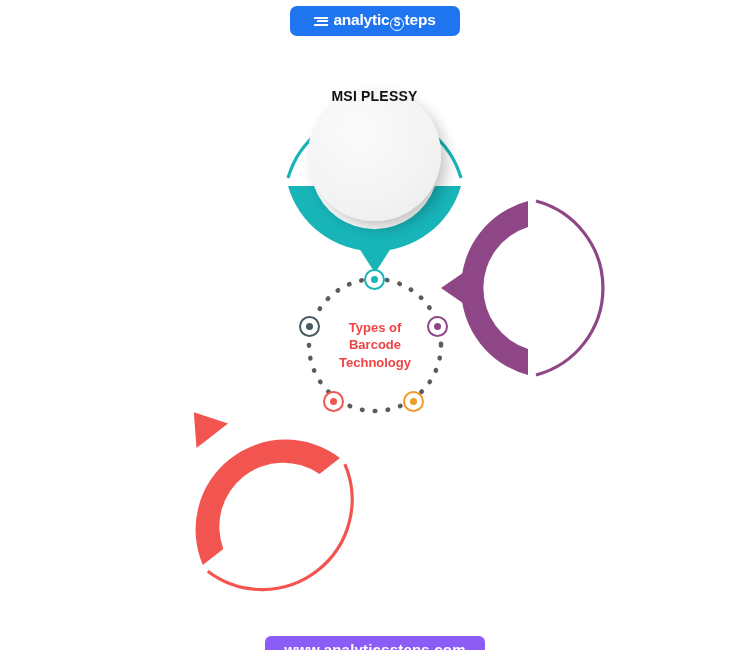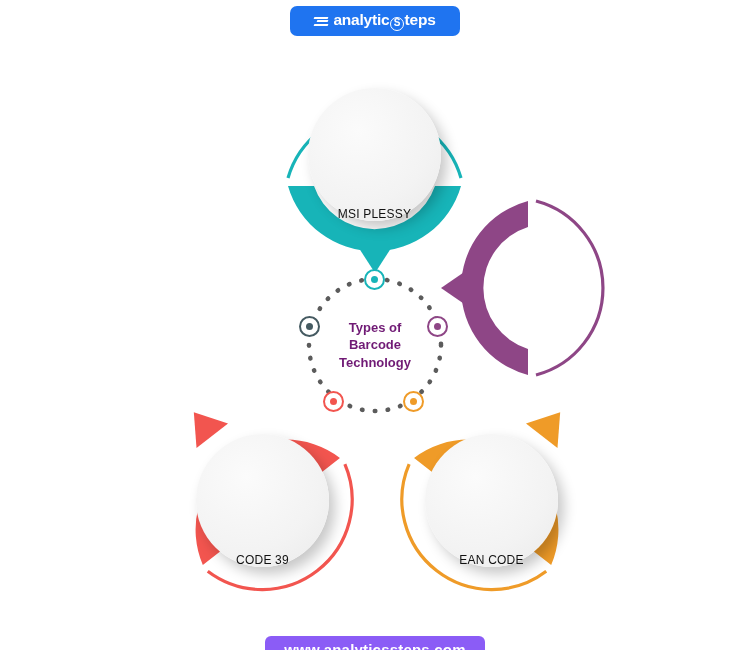--- a/index.html
+++ b/index.html
@@ -49,32 +49,32 @@
     background:#8b5cf6;border-radius:6px;font-size:15px;
   }
 
   
   .node{position:absolute;}
   .node svg{position:absolute;left:0;top:0;overflow:visible;}
   .node .disc{
     position:absolute;border-radius:50%;
     background:radial-gradient(circle at 38% 32%,#fbfbfb 0%,#f3f3f3 60%,#eaeaea 100%);
     box-shadow:6px 7px 13px rgba(0,0,0,.22);
-    display:flex;align-items:flex-end;justify-content:center;
-    color:#111111;font-weight:normal;text-align:center;
-    font-size:12px;letter-spacing:.2px;
+    display:flex;align-items:flex-start;justify-content:center;
+    color:#111111;font-weight:bold;text-align:center;
+    font-size:14px;letter-spacing:.2px;
   }
 
   
   #center-hub{position:absolute;left:303px;top:261px;width:144px;height:144px;}
   #center-hub .dotring{position:absolute;left:0;top:0;}
   #hub-label{
     position:absolute;left:0;top:0;width:144px;height:144px;
     display:flex;flex-direction:column;align-items:center;justify-content:center;
-    font-size:13px;font-weight:bold;color:#701a75;line-height:1.33;text-align:center;
+    font-size:13px;font-weight:bold;color:#ef4444;line-height:1.33;text-align:center;
   }
   
   .cdot{position:absolute;border-radius:50%;background:#fff;}
   .cdot::after{
     content:"";position:absolute;left:50%;top:50%;
     width:7px;height:7px;margin:-3.5px 0 0 -3.5px;border-radius:50%;
   }
 </style>
 </head>
 <body>
@@ -116,37 +116,22 @@
   </div>
 
   <div class="node" id="node-39" style="left:164px;top:392px;width:200px;height:195px;">
     <svg width="200" height="195" viewBox="0 0 200 195">
       <g transform="rotate(-38 100 98)">
         <path d="M 13 118 A 90 90 0 0 0 187 118" fill="none" stroke="#f2554f" stroke-width="3.2"></path>
         <path d="M 13 110 A 90 90 0 0 1 187 110 L 161 110 A 64 64 0 0 0 39 110 Z" fill="#f2554f"></path>
         <path d="M 80 14 L 120 14 L 100 -16 Z" fill="#f2554f"></path>
       </g>
     </svg>
-    <div class="disc" style="left:32px;top:30px;width:133px;height:133px;">
-      <span>CODE 39</span>
-    </div>
   </div>
 
-  <div class="node" id="node-ean" style="left:390px;top:392px;width:200px;height:195px;">
-    <svg width="200" height="195" viewBox="0 0 200 195">
-      <g transform="rotate(38 100 98)">
-        <path d="M 13 118 A 90 90 0 0 0 187 118" fill="none" stroke="#ef9b28" stroke-width="3.2"></path>
-        <path d="M 13 110 A 90 90 0 0 1 187 110 L 161 110 A 64 64 0 0 0 39 110 Z" fill="#ef9b28"></path>
-        <path d="M 80 14 L 120 14 L 100 -16 Z" fill="#ef9b28"></path>
-      </g>
-    </svg>
-    <div class="disc" style="left:35px;top:30px;width:133px;height:133px;">
-      <span>EAN CODE</span>
-    </div>
-  </div>
 
   <div id="center-hub">
     <svg class="dotring" width="144" height="144" viewBox="0 0 144 144">
       <circle cx="72" cy="72" r="66" fill="none" stroke="#5b5b5b" stroke-width="4.6" stroke-linecap="round" stroke-dasharray="0.5 12.4"></circle>
     </svg>
     <div id="hub-label">
       <span>Types of</span>
       <span>Barcode</span>
       <span>Technology</span>
     </div>

